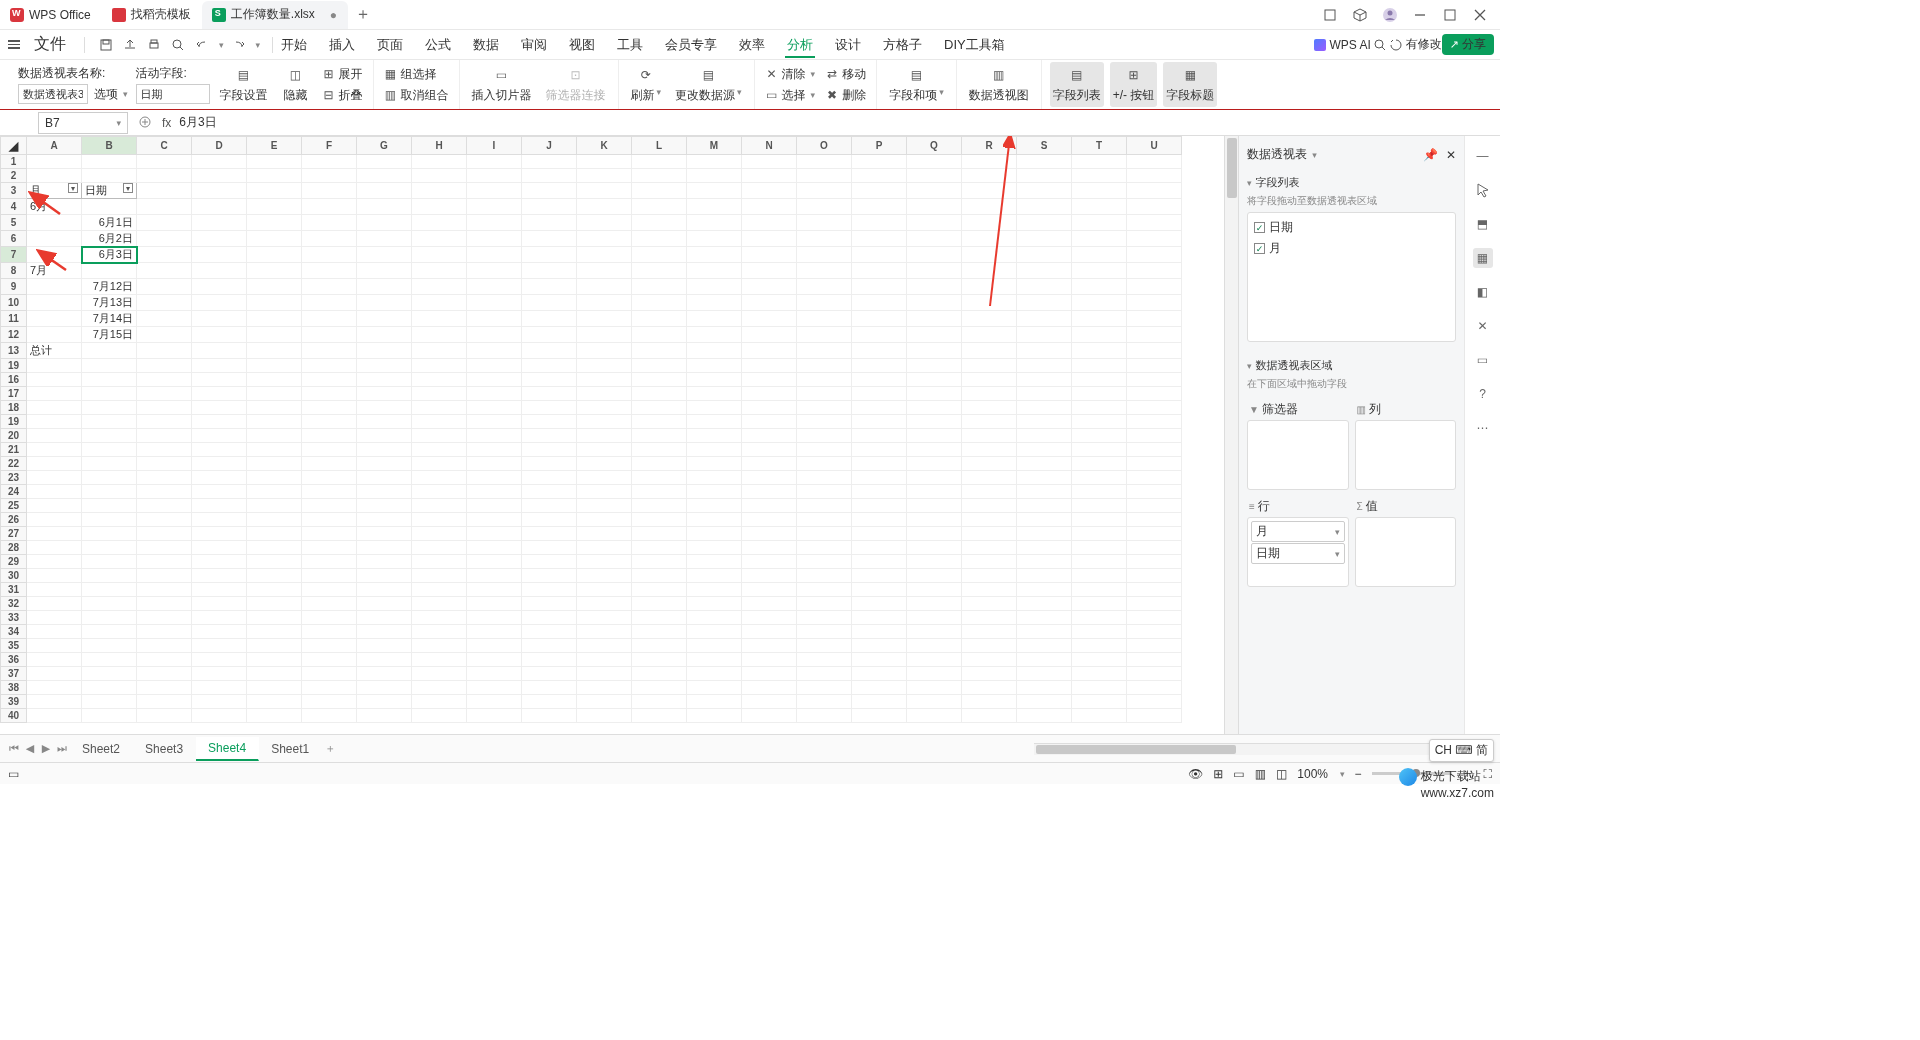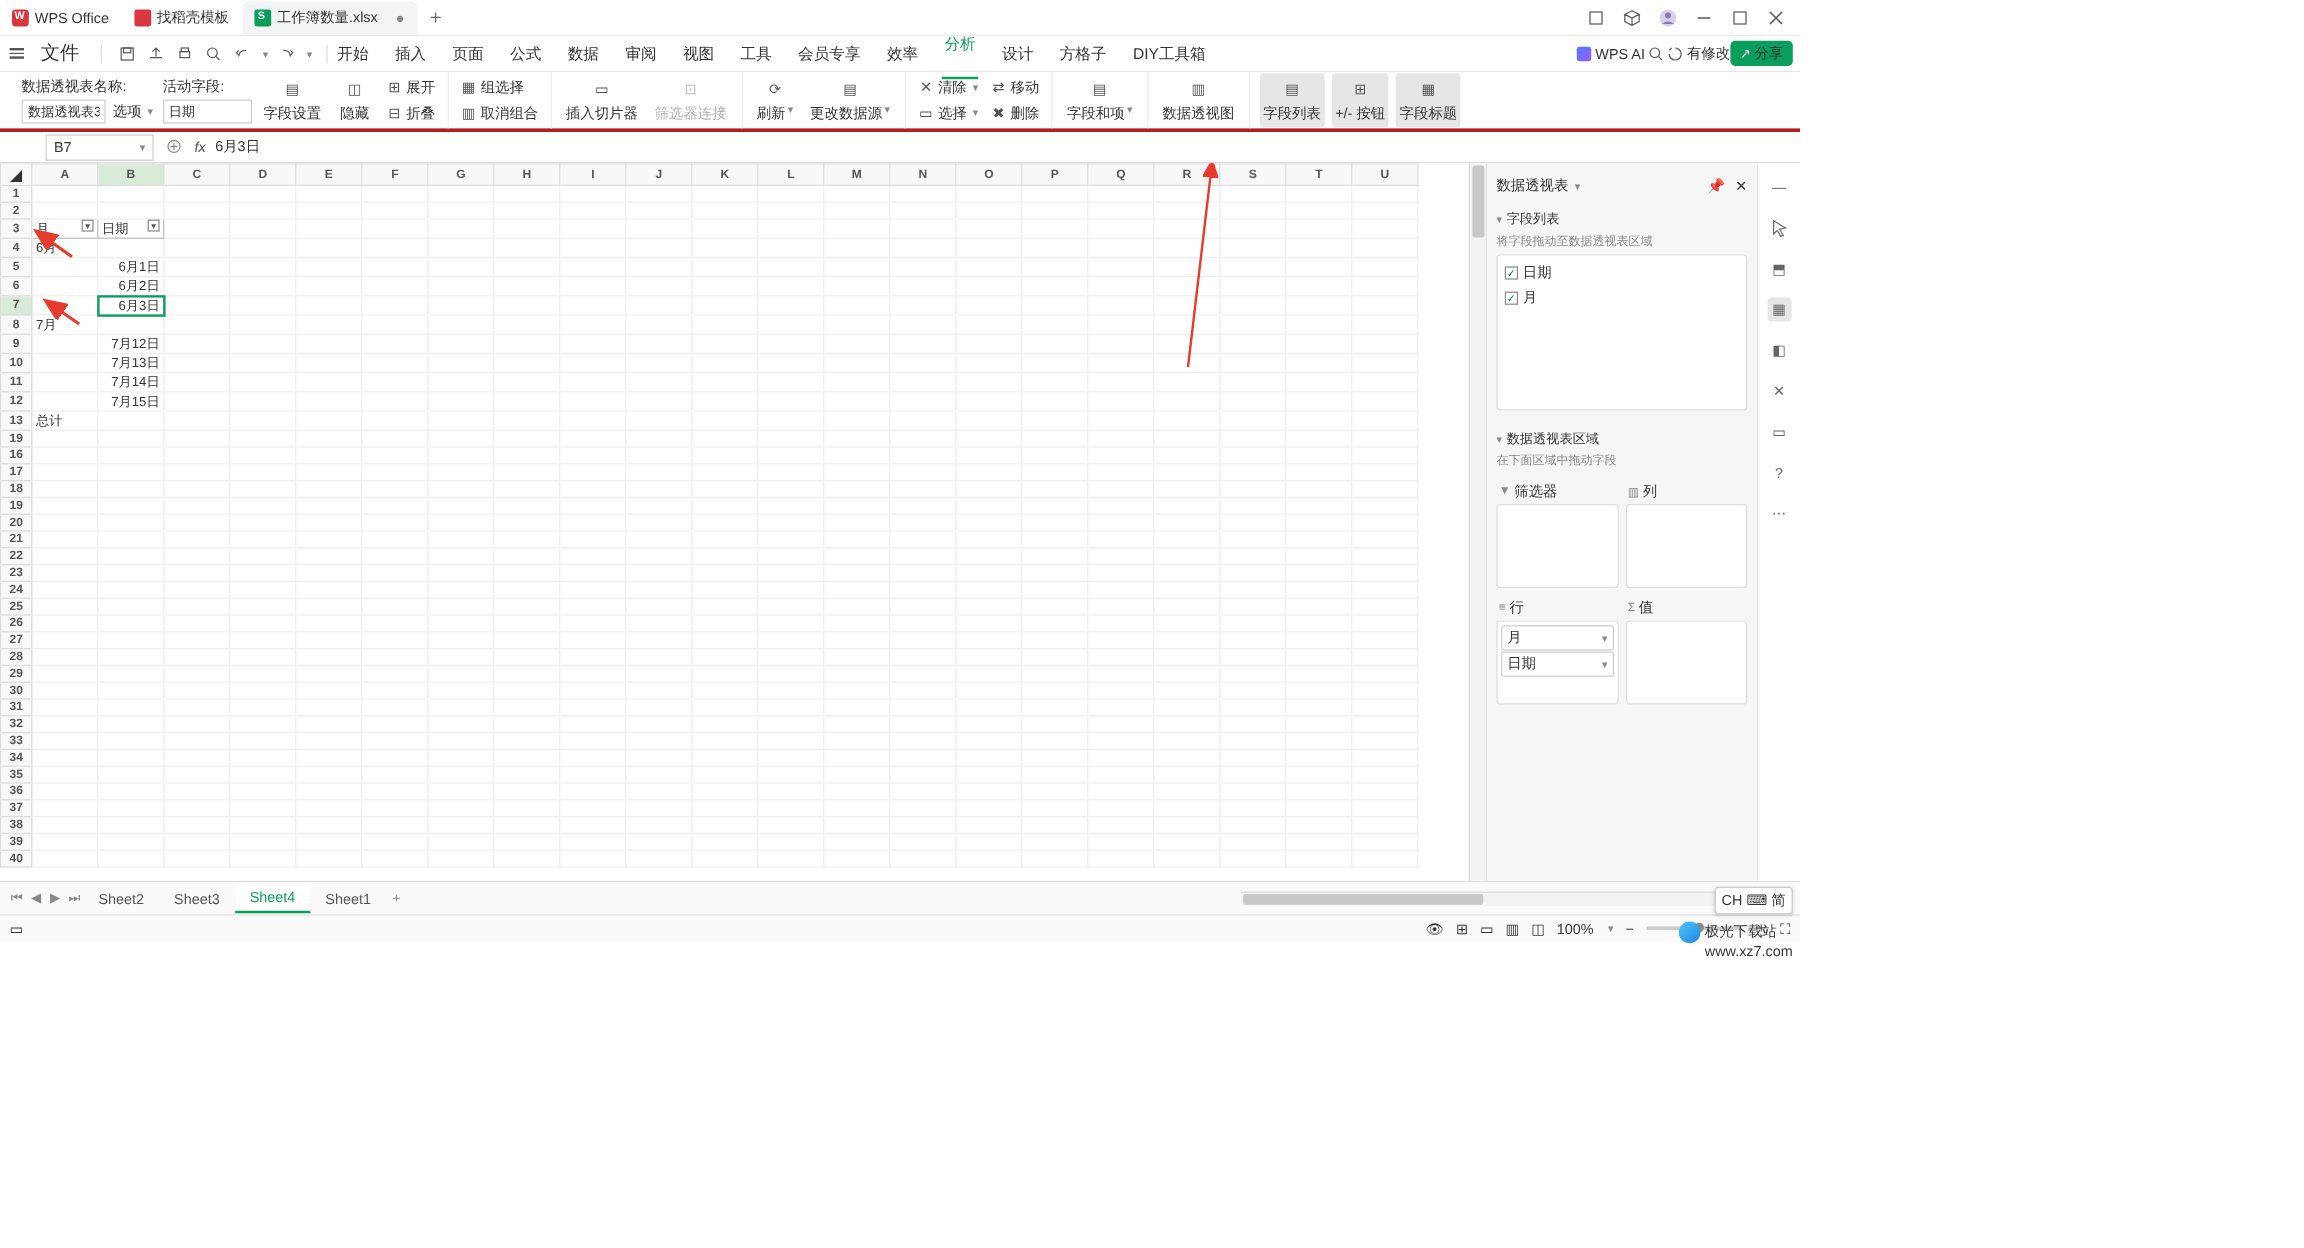--- a/index.html
+++ b/index.html
@@ -17,39 +17,39 @@
 .win-btn{width:16px;height:16px;display:flex;align-items:center;justify-content:center;color:#555}
 .menubar{height:30px;display:flex;align-items:center;border-bottom:1px solid #e8e8e8;padding:0 6px}
 .menu-left{display:flex;align-items:center;gap:6px}
 .hamburger{width:16px;display:flex;flex-direction:column;gap:2px;padding:2px}
 .hamburger span{height:1.5px;background:#555}
 .file-label{margin:18px 6px;font-size:16px}
 .qat-btn{width:18px;height:18px;display:flex;align-items:center;justify-content:center;color:#555}
 .qat-sep{width:1px;height:16px;background:#ddd;margin:0 6px}
 .menu-tabs{display:flex;align-items:center;gap:18px}
 .menu-tab{padding:4px 2px;font-size:13px;color:#333;cursor:pointer}
-.menu-tab.active{color:#0a9e5c;border-bottom:2px solid #0a9e5c;padding-bottom:18px}
+.menu-tab.active{color:#0a9e5c;border-bottom:2px solid #0a9e5c;padding-bottom:2px}
 .menu-right{margin-left:auto;display:flex;align-items:center;}
 .wpsai{display:flex;align-items:center;gap:3px;font-size:12px}
 .ai-logo{width:12px;height:12px;background:linear-gradient(135deg,#4f7cff,#9b5cff);border-radius:2px}
 .share-tag{background:#0a9e5c;color:#fff;padding:2px 8px;border-radius:4px;font-size:11px;display:flex;align-items:center;gap:3px}
-.ribbon{height:50px;border-bottom:3px solid #b91c1c;display:flex;align-items:center;padding:0 10px}
+.ribbon{height:50px;border-bottom:1px solid #b91c1c;display:flex;align-items:center;padding:0 10px}
 .rib-group{display:flex;align-items:center;height:100%;padding:0 8px;border-right:1px solid #eee;gap:6px}
 .rib-col{display:flex;flex-direction:column;gap:2px;font-size:11px}
 .rib-input{border:1px solid #ccc;height:20px;padding:0 4px;font-size:11px;background:#fff}
 .rib-btn{display:flex;flex-direction:column;align-items:center;gap:2px;padding:2px 4px;font-size:11px;min-width:36px}
 .rib-btn-h{display:flex;align-items:center;gap:3px;font-size:11px;padding:1px 2px}
 .rib-icon{width:20px;height:20px;display:flex;align-items:center;justify-content:center;color:#555}
 .rib-icon-sm{width:14px;height:14px;display:flex;align-items:center;justify-content:center;color:#555}
 .rib-highlight{background:#e6e6e6;border-radius:3px;padding:3px}
 .dd{font-size:9px;color:#888;margin-left:2px}
 .formula-bar{height:26px;display:flex;align-items:center;border-bottom:1px solid #ddd}
 .name-box{width:90px;height:22px;border:1px solid #ccc;margin:0 8px 0 38px;display:flex;align-items:center;padding:0 6px;justify-content:space-between;font-size:11px;background:#fff}
 .fx-area{display:flex;align-items:center;gap:8px;flex:1;margin-right:300px}
-.fx-label{font-style:italic;color:#555}
+.fx-label{color:#555}
 .formula-input{flex:1;border:none;outline:none;height:20px;font-size:12px;max-width:970px}
 .main-area{display:flex;height:598px;position:relative}
 .sheet-area{flex:1;position:relative;overflow:hidden}
 .grid-wrapper{position:relative;height:100%;overflow:hidden}
 table.grid{border-collapse:collapse;table-layout:fixed}
 .corner{width:26px;height:18px;background:#f8f8f8;border:1px solid #ddd;position:sticky;left:0;top:0}
 .colhdr{height:18px;background:#f8f8f8;border:1px solid #ddd;text-align:center;font-size:10px;color:#555;width:55px}
 .rowhdr{width:26px;background:#f8f8f8;border:1px solid #ddd;text-align:center;font-size:10px;color:#555}
 td.cell{border:1px solid #eee;height:14px;font-size:11px;padding:0 3px;white-space:nowrap}
 .pvt-hdr{background:#fff;border:1px solid #bbb!important}

